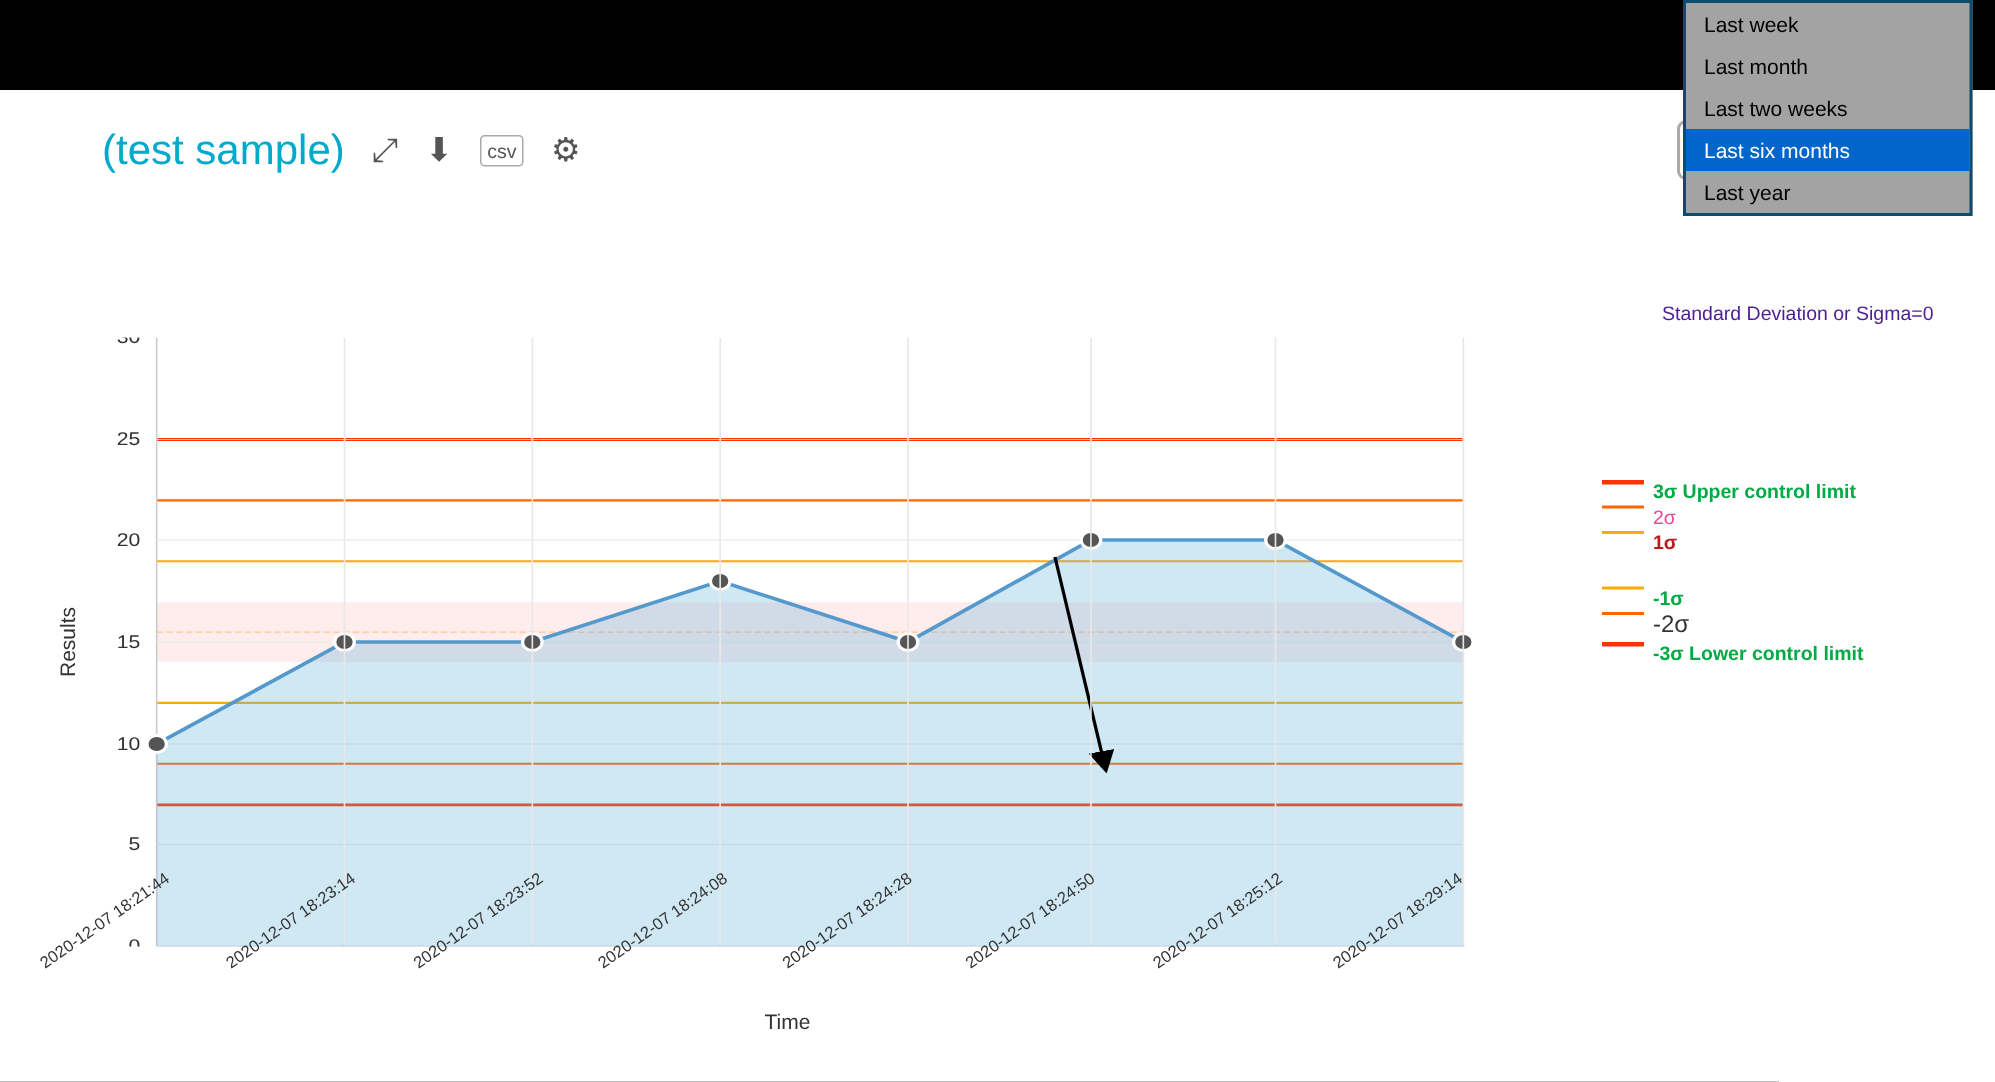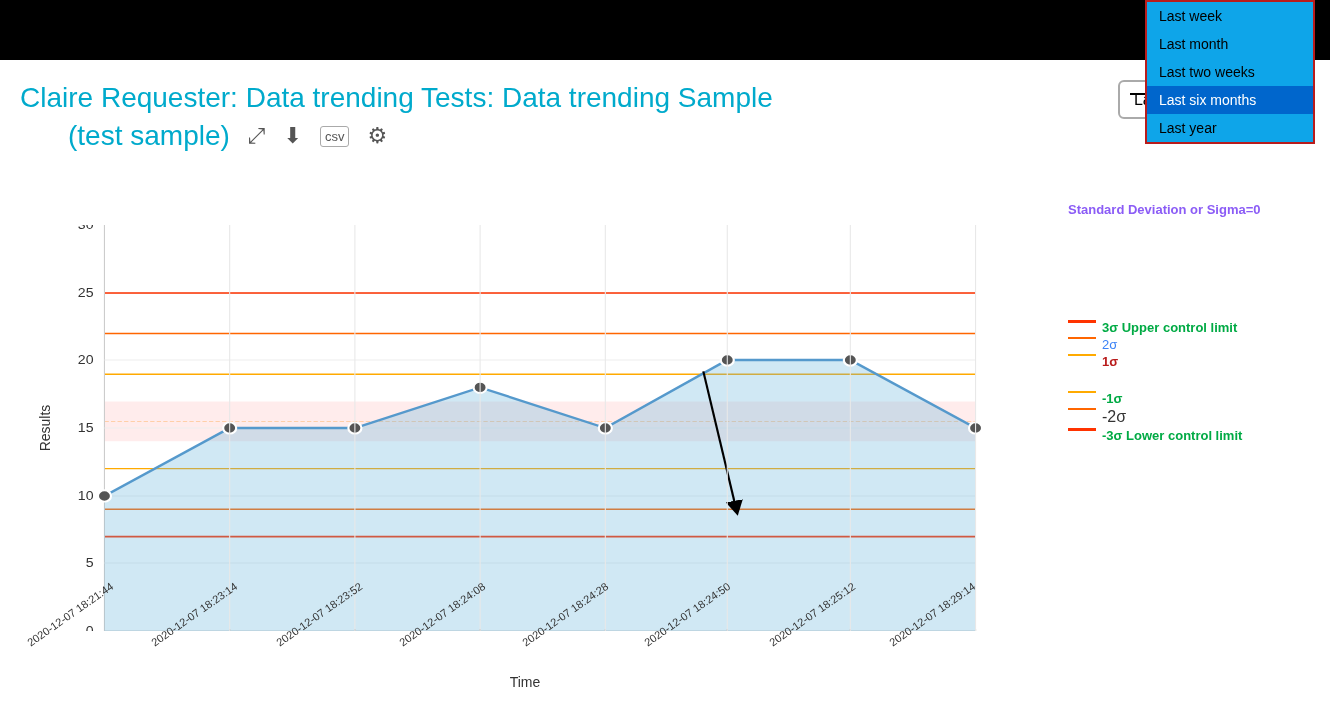--- a/index.html
+++ b/index.html
@@ -114,23 +114,23 @@
     .legend-line {
       width: 28px;
       height: 3px;
       display: inline-block;
     }
     
     .dropdown-popup {
       position: absolute;
       top: 0;
       right: 15px;
-      width: 170px;
-      background: #0ea5e9;
-      border: 2px solid #b91c1c;
+      width: 193px;
+      background: #a3a3a3;
+      border: 2px solid #0c4a6e;
       z-index: 100;
     }
     .dropdown-item {
       padding: 6px 12px;
       font-size: 14px;
       cursor: pointer;
       color: #000;
     }
     .dropdown-item.selected {
       background: #0066cc;
@@ -142,21 +142,20 @@
     }
   </style>
 </head>
 <body>
 
 <div style="position:absolute;top:0;left:0;width:100%;height:60px;background:#000;z-index:10;"></div>
 <div style="position:absolute;bottom:0;left:0;width:100%;height:0;background:#000;"></div>
 
 <div class="main-area">
   <div style="position:relative;">
-    <div class="title">Claire Requester: Data trending Tests: Data trending Sample</div>
     <div class="subtitle">
       <span>(test sample)</span>
       <div class="toolbar-icons">
         <span class="icon-btn">⤢</span>
         <span class="icon-btn">⬇</span>
         <span class="icon-btn" style="font-size:13px;border:1px solid #aaa;padding:2px 4px;border-radius:3px;">csv</span>
         <span class="icon-btn">⚙</span>
       </div>
     </div>
   </div>
@@ -255,31 +254,31 @@
       <div style="position:absolute;bottom:0;left:0;right:0;text-align:center;">
         <span style="font-size:14px;color:#333;">Time</span>
       </div>
     </div>
   </div>
 </div>
 
 <div class="legend-panel" style="position:absolute;top:60px;right:0;width:270px;bottom:0;background:#fff;padding:10px 8px;">
 
   <div style="position:absolute;top:140px;left:8px;right:5px;">
-    <span style="color:#8b5cf6;font-size:13px;font-weight:bold;">Standard Deviation or Sigma=0</span>
+    <span style="color:#4c1d95;font-size:13px;font-weight:normal;margin-left:40px;">Standard Deviation or Sigma=0</span>
   </div>
 
   <div style="position:absolute;top:260px;left:8px;right:5px;">
     <div class="legend-item">
       <span class="legend-line" style="background:#ff3300;height:3px;"></span>
       <span style="color:#00aa44;font-size:13px;font-weight:bold;">3σ Upper control limit</span>
     </div>
     <div class="legend-item">
       <span class="legend-line" style="background:#ff6600;height:2px;"></span>
-      <span style="color:#3b82f6;font-size:13px;">2σ</span>
+      <span style="color:#ec4899;font-size:13px;">2σ</span>
     </div>
     <div class="legend-item">
       <span class="legend-line" style="background:#ffaa00;height:2px;"></span>
       <span style="color:#b91c1c;font-size:13px;font-weight:bold;">1σ</span>
     </div>
     <div style="height:20px;"></div>
     <div class="legend-item">
       <span class="legend-line" style="background:#ffaa00;height:2px;"></span>
       <span style="color:#00aa44;font-size:13px;font-weight:bold;">-1σ</span>
     </div>

